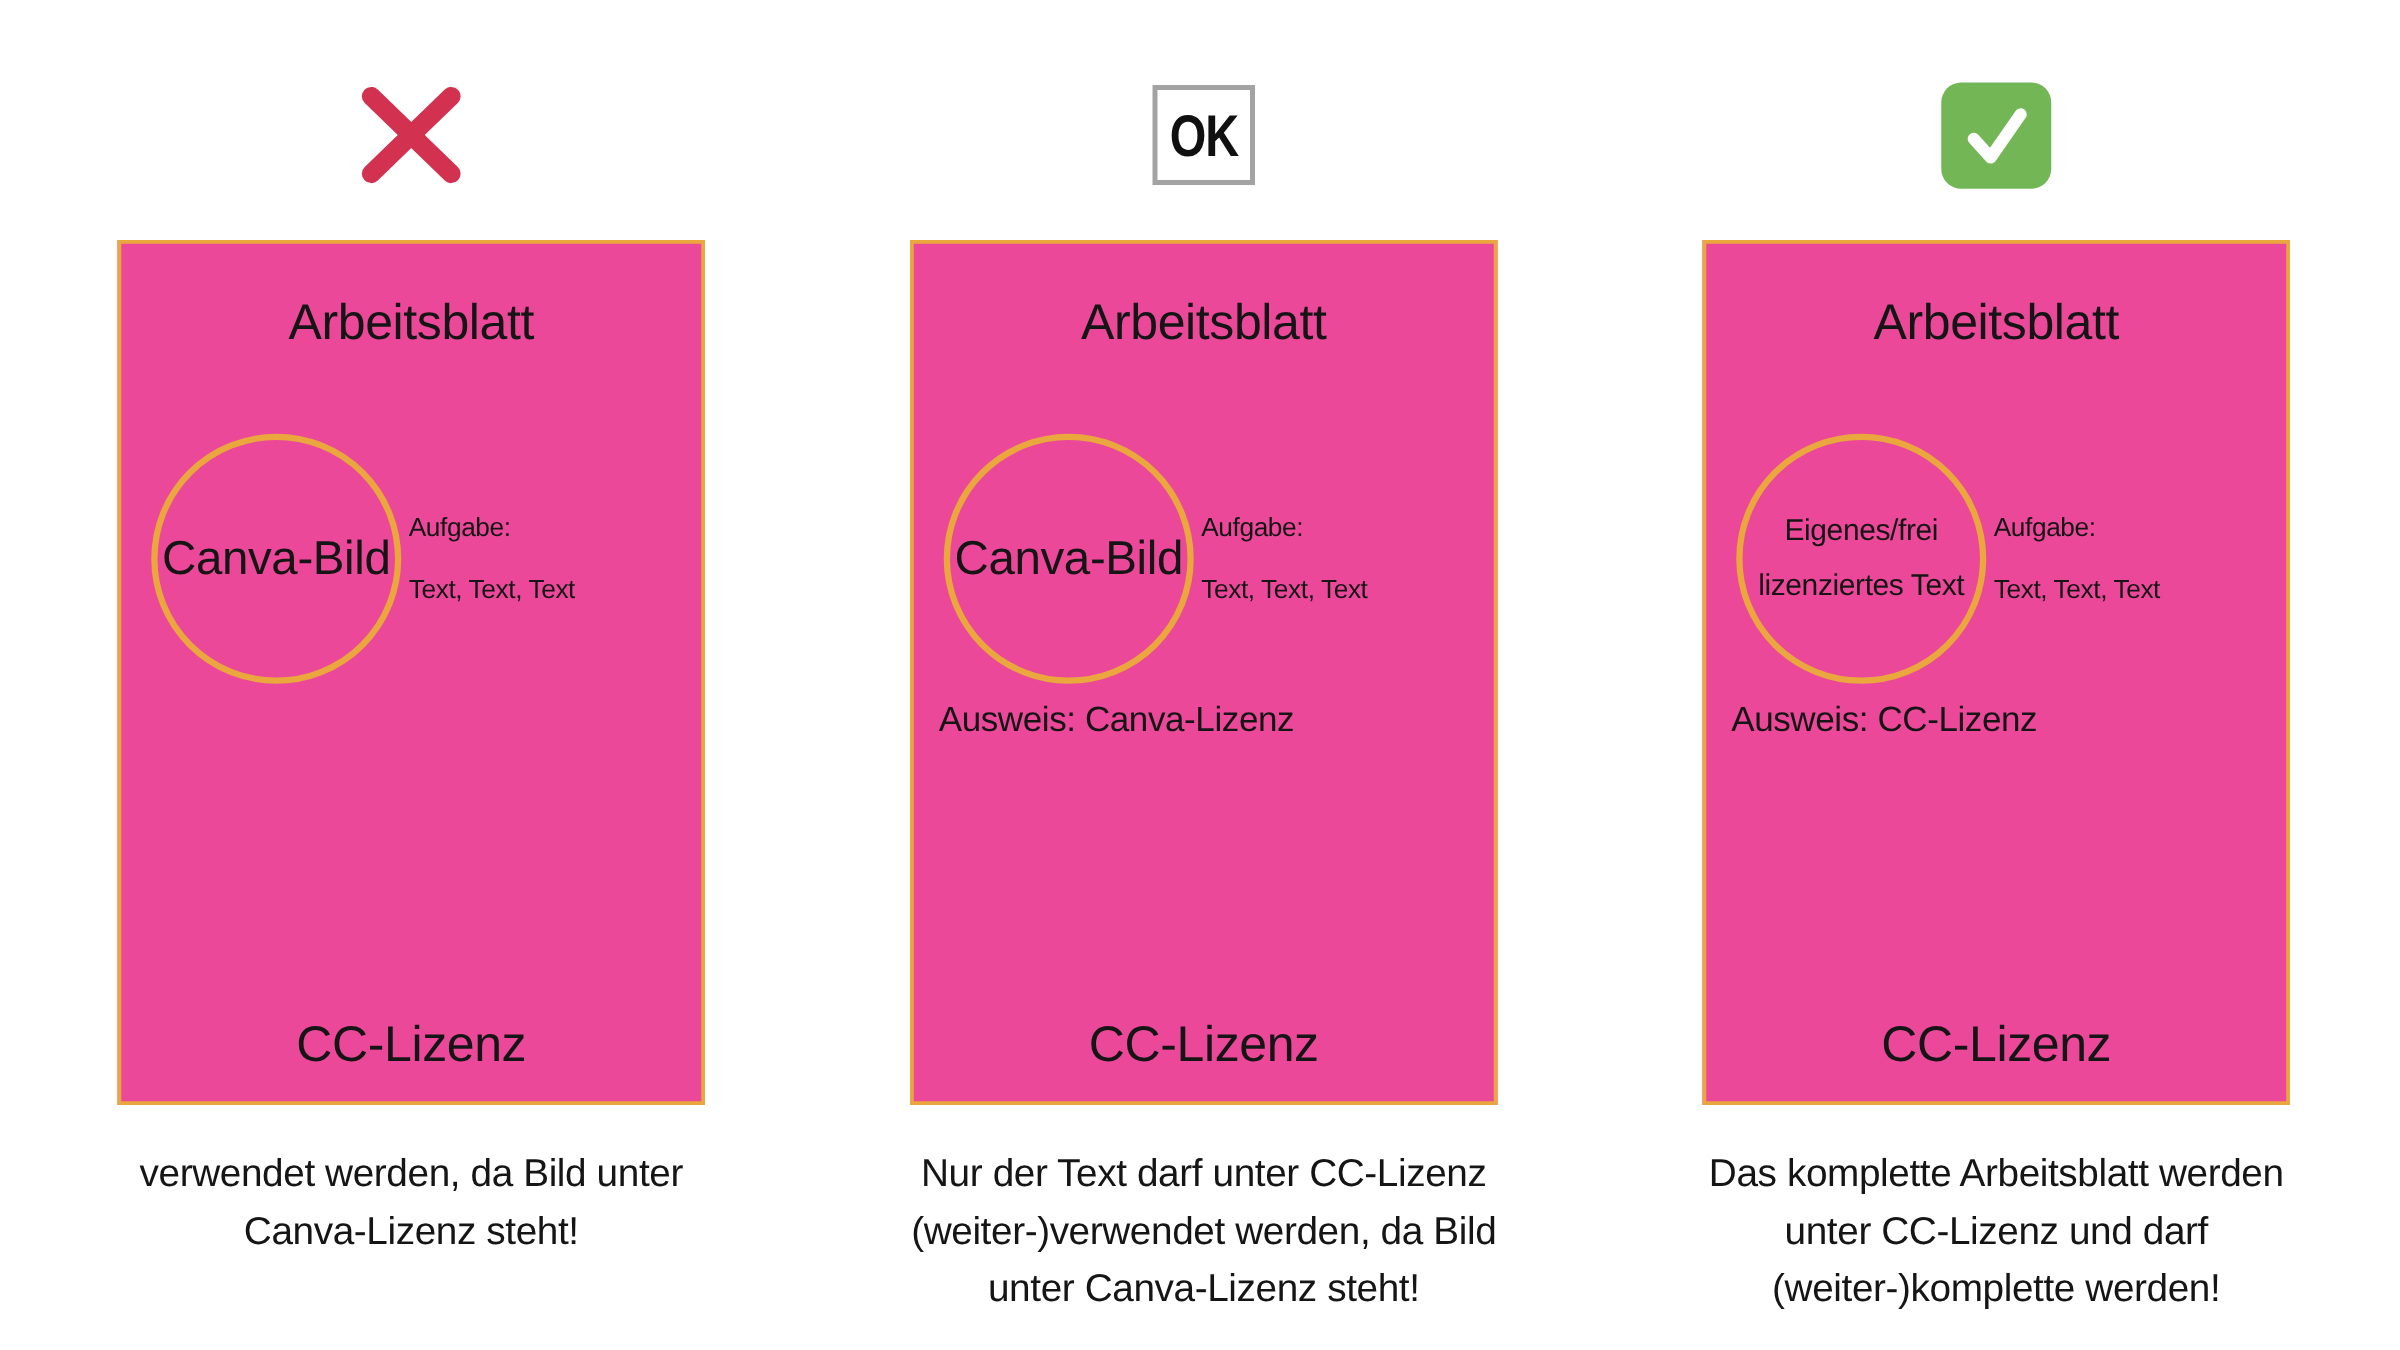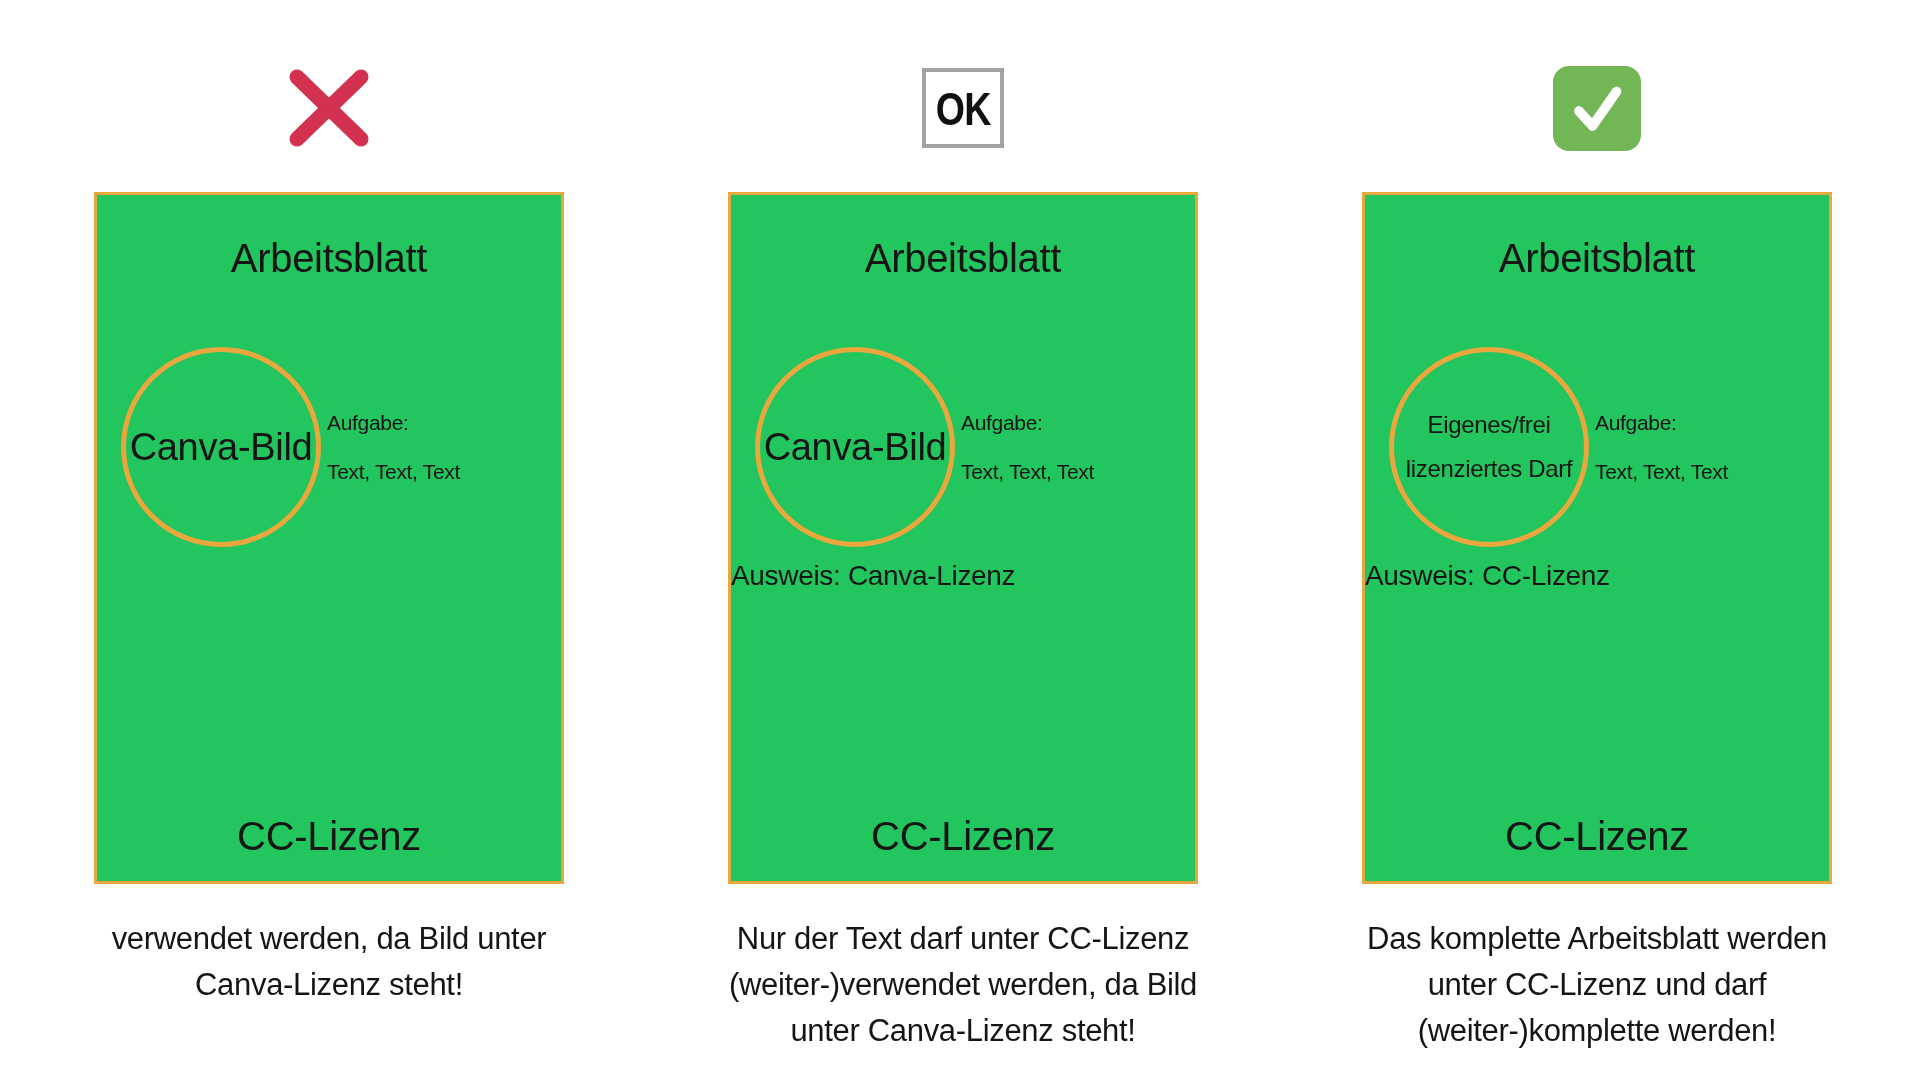--- a/index.html
+++ b/index.html
@@ -27,39 +27,39 @@
   .ok-box span{font-size:47px;font-weight:700;transform:scaleX(0.8);letter-spacing:-1px;color:#101010;}
   .check-box{
     width:88px;height:85px;border-radius:16px;
     background:var(--check-green);
     display:flex;align-items:center;justify-content:center;
   }
   .check-mark{stroke:#ffffff;stroke-width:13;fill:none;stroke-linecap:round;stroke-linejoin:round;}
   .card{
     width:470px;height:692px;box-sizing:border-box;
     border:3px solid var(--accent-orange);
-    background:#22c55e;
+    background:#ec4899;
     display:flex;flex-direction:column;align-items:center;
   }
   .card-title{margin-top:40px;font-size:40px;line-height:46px;text-align:center;}
   .media-row{display:flex;width:100%;margin-top:66px;height:200px;box-sizing:border-box;}
   .circle{
     width:200px;height:200px;box-sizing:border-box;flex-shrink:0;
     margin-left:24px;
     border:5px solid var(--accent-orange);border-radius:50%;
     display:flex;flex-direction:column;justify-content:center;align-items:center;
   }
   .circle-line{display:block;font-size:38px;line-height:47px;white-space:nowrap;text-align:center;}
   .circle.two-line .circle-line{font-size:24px;line-height:44px;}
   .task{flex:1;align-self:center;text-align:left;padding-left:6px;}
   .task-label{font-size:21px;line-height:25px;margin-bottom:24px;}
   .task-text{font-size:21px;line-height:25px;}
   .ausweis{
     width:100%;box-sizing:border-box;
-    margin-top:12px;height:36px;
+    margin-top:12px;padding-left:20px;height:36px;
     font-size:28px;line-height:34px;text-align:left;
   }
   .card-footer{margin-top:auto;margin-bottom:22px;font-size:40px;line-height:46px;text-align:center;}
   .caption{margin-top:32px;width:540px;text-align:center;}
   .caption div{font-size:31px;line-height:46px;}
 </style>
 </head>
 <body>
 
 <div class="board">
@@ -126,21 +126,21 @@
         <svg width="60" height="60" viewBox="0 0 80 80">
           <path class="check-mark" d="M16 44 L34 64 L66 18"></path>
         </svg>
       </div>
     </div>
     <div class="card">
       <div class="card-title">Arbeitsblatt</div>
       <div class="media-row">
         <div class="circle two-line">
           <span class="circle-line">Eigenes/frei</span>
-          <span class="circle-line">lizenziertes Darf</span>
+          <span class="circle-line">lizenziertes Text</span>
         </div>
         <div class="task">
           <div class="task-label">Aufgabe:</div>
           <div class="task-text">Text, Text, Text</div>
         </div>
       </div>
       <div class="ausweis">Ausweis: CC-Lizenz</div>
       <div class="card-footer">CC-Lizenz</div>
     </div>
     <div class="caption">

